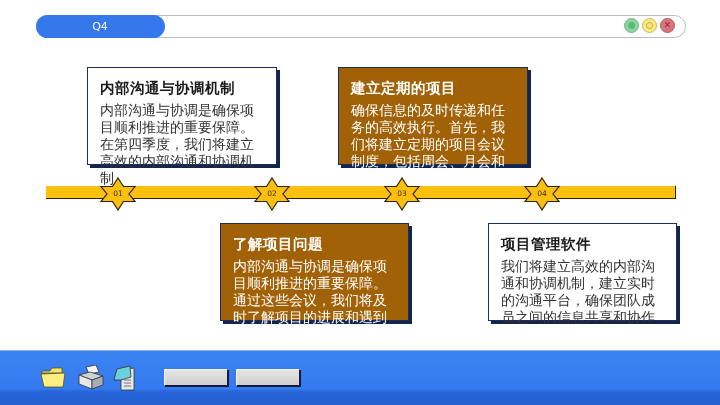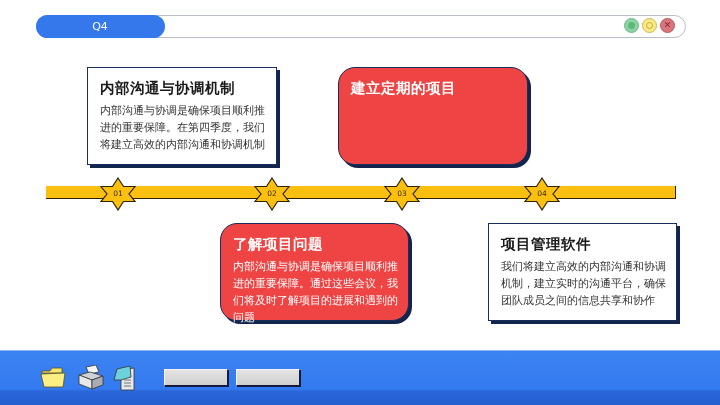--- a/index.html
+++ b/index.html
@@ -33,23 +33,23 @@
     .ctrl.yellow { background: #fbea8a; border: 1px solid #cdb94a; }
     .ctrl.yellow i { width: 7px; height: 7px; border-radius: 50%; border: 1.5px solid #c9a92a; display:block; }
     .ctrl.red { background: #d9747c; border: 1px solid #b85a62; color: #8a2a32; font-weight: bold; }
 
     
     .card {
       position: absolute; border: 1.5px solid #1b2d5c;
       box-shadow: 3px 3px 0 #13254d;
     }
     .card.white { background: #fff; color: #1a1a1a; }
-    .card.blue { background: #ef4444; color: #fff; border-radius: 17px; }
+    .card.blue { background: #a16207; color: #fff; }
     .card h3 { font-size: 14.5px; font-weight: bold; margin: 11px 0 4px 12px; letter-spacing: 0.5px; }
-    .card p { font-size: 11px; line-height: 17px; margin: 0 10px 0 12px; }
+    .card p { font-size: 14px; line-height: 17px; margin: 0 10px 0 12px; }
     .card.white p { color: #333; }
 
     
     .timeline {
       position: absolute; left: 46px; top: 186px; width: 630px; height: 13px;
       background: #fbc00f; border-bottom: 1.5px solid #2a2200; border-right: 1.5px solid #2a2200;
     }
     .star {
       position: absolute; width: 38px; height: 34px; text-decoration: underline;
     }
@@ -94,20 +94,21 @@
     </div>
   </div>
 
   <div class="card white" style="left:44px; top:67px; width:190px; height:98px;margin-left:43px;">
     <h3>内部沟通与协调机制</h3>
     <p>内部沟通与协调是确保项目顺利推进的重要保障。在第四季度，我们将建立高效的内部沟通和协调机制</p>
   </div>
 
   <div class="card blue" style="left:338px; top:67px; width:190px; height:98px;">
     <h3>建立定期的项目</h3>
+    <p>确保信息的及时传递和任务的高效执行。首先，我们将建立定期的项目会议制度，包括周会、月会和阶段总结会等</p>
   </div>
 
   <div class="timeline"></div>
 
   <div class="star" style="left:99px; top:177px;">
     <svg width="38" height="34" viewBox="0 0 38 34">
       <polygon points="19,1 24.5,9.5 36,9.5 30,17 36,24.5 24.5,24.5 19,33 13.5,24.5 2,24.5 8,17 2,9.5 13.5,9.5" fill="#fbc00f" stroke="#2a2200" stroke-width="1.2"></polygon>
     </svg>
     <span>01</span>
   </div>

